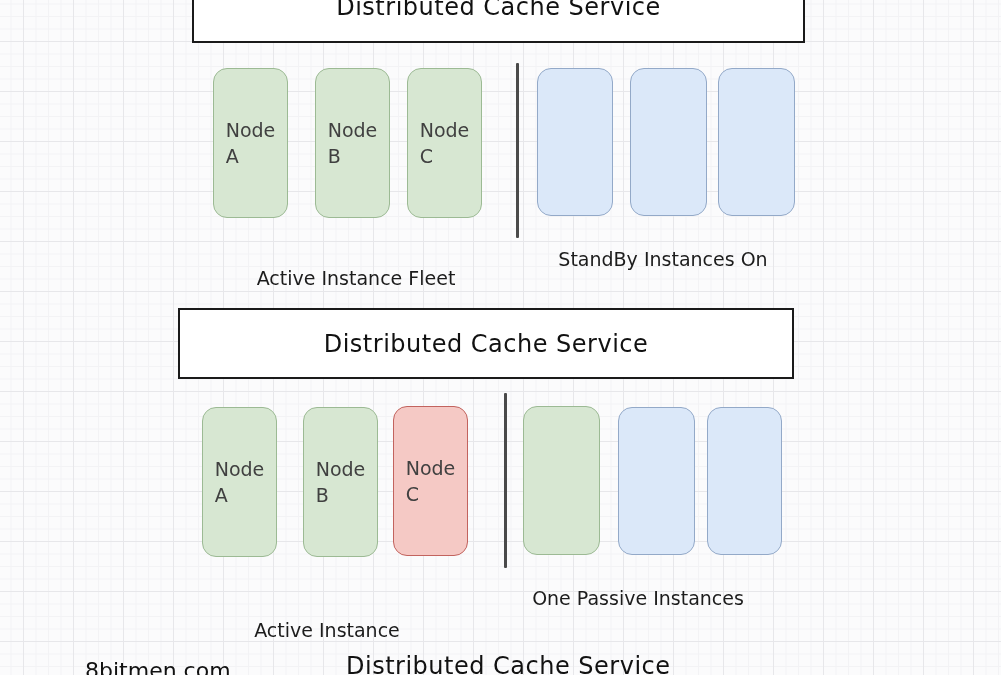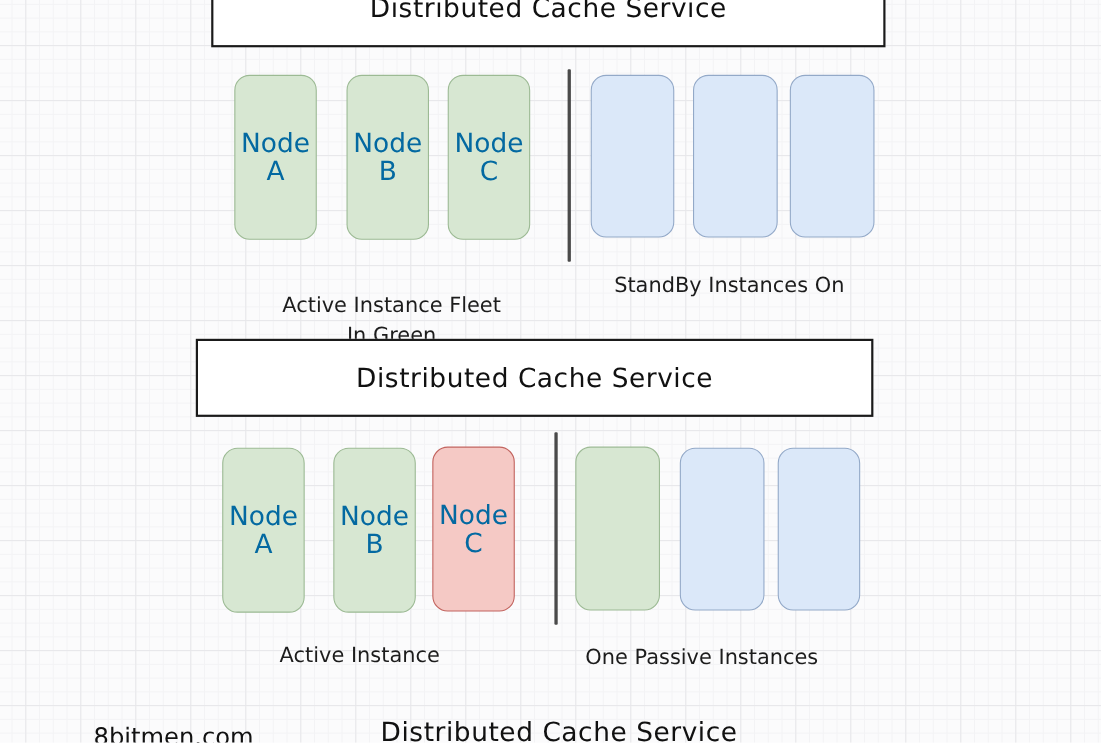--- a/index.html
+++ b/index.html
@@ -31,21 +31,21 @@
   .node {
     position:absolute;
     box-sizing:border-box;
     width:75px; height:150px;
     border-radius:14px;
     display:flex; align-items:center; justify-content:center;
   }
   .node.green { background:#d7e7d2; border:1.5px solid #9cba94; }
   .node.blue  { background:#dbe8f9; border:1.5px solid #93a9c8; }
   .node.red   { background:#f5c9c5; border:1.5px solid #c2635e; }
-  .node-label { text-align:center; font-size:24px; line-height:26px; color:#0369a1; }
+  .node-label { text-align:left; font-size:19px; line-height:26px; color:#404040; }
   .node-label div { white-space:nowrap; }
   .divider {
     position:absolute;
     width:3px;
     background:#4a4a4a;
     border-radius:1px;
   }
   .caption {
     position:absolute;
     text-align:center;
@@ -97,21 +97,20 @@
   </div>
 
   <div class="divider" style="left:516px; top:63px; height:175px;"></div>
 
   <div class="node blue" style="left:537px; top:68px; width:76px; height:148px;"></div>
   <div class="node blue" style="left:630px; top:68px; width:77px; height:148px;"></div>
   <div class="node blue" style="left:718px; top:68px; width:77px; height:148px;"></div>
 
   <div class="caption" style="left:236px; top:241px; width:240px;margin-top:24px;">
     <div>Active Instance Fleet</div>
-    <div>In Green</div>
   </div>
   <div class="caption" style="left:543px; top:246px; width:240px;">
     <div>StandBy Instances On</div>
   </div>
 
   <div class="title-box" style="left:178px; top:308px; width:616px; height:71px;">
     <span>Distributed Cache Service</span>
   </div>
 
   <div class="node green" style="left:202px; top:407px;">
@@ -132,21 +131,21 @@
       <div>C</div>
     </div>
   </div>
 
   <div class="divider" style="left:504px; top:393px; height:175px;"></div>
 
   <div class="node green" style="left:523px; top:406px; width:77px; height:149px;"></div>
   <div class="node blue" style="left:618px; top:407px; width:77px; height:148px;"></div>
   <div class="node blue" style="left:707px; top:407px; width:75px; height:148px;"></div>
 
-  <div class="caption" style="left:207px; top:583px; width:240px;">
+  <div class="caption" style="left:207px; top:617px; width:240px;">
     <div>Active Instance</div>
   </div>
   <div class="caption" style="left:518px; top:585px; width:240px;">
     <div>One Passive Instances</div>
   </div>
 
   <div class="bottom-title" style="left:346px; top:652px; width:300px;">
     <span>Distributed Cache Service</span>
   </div>
 

